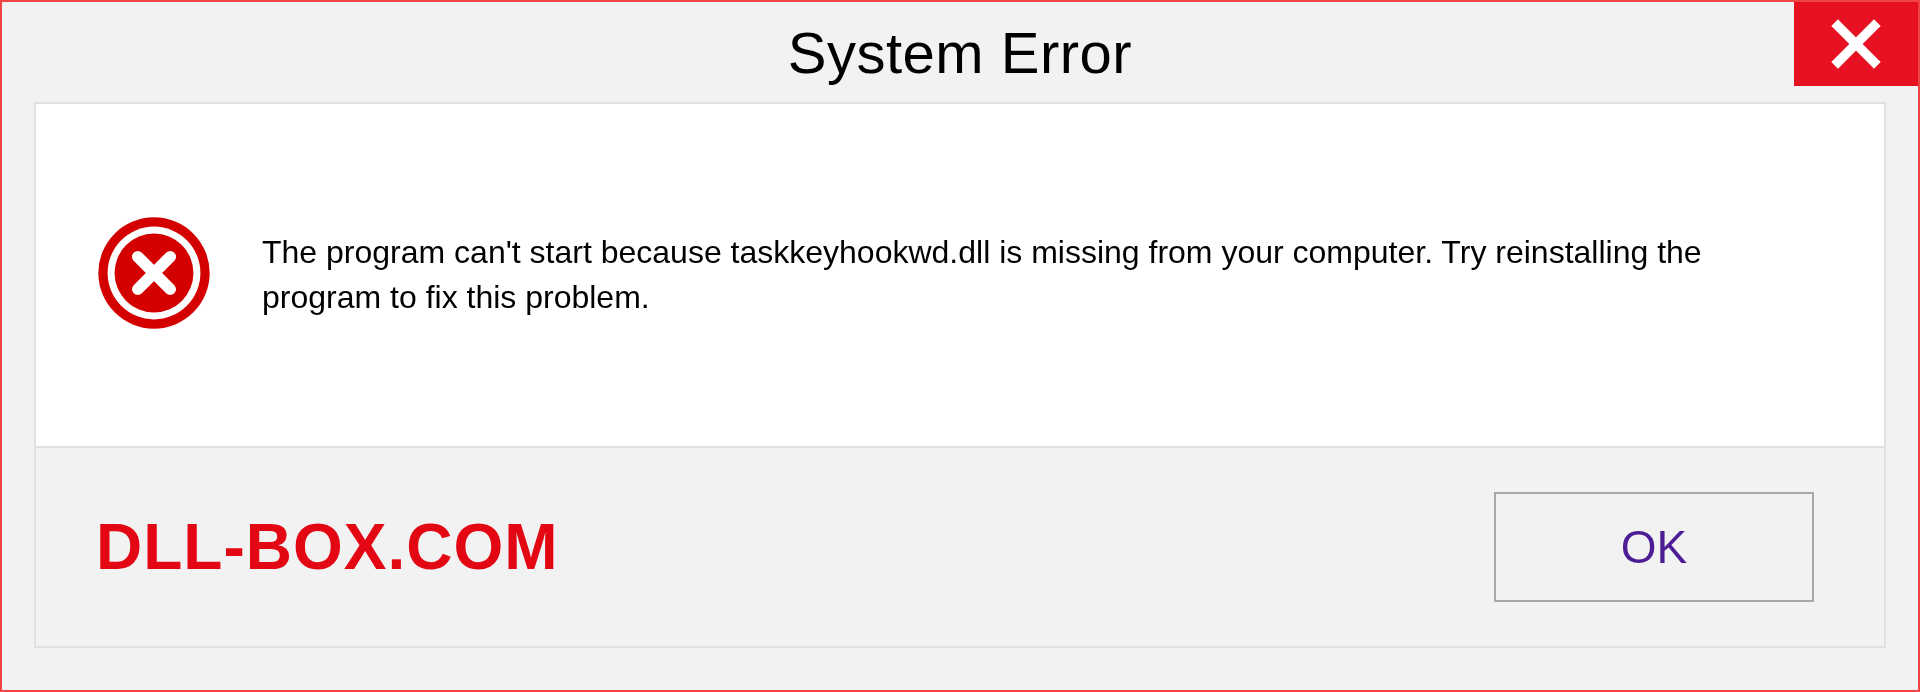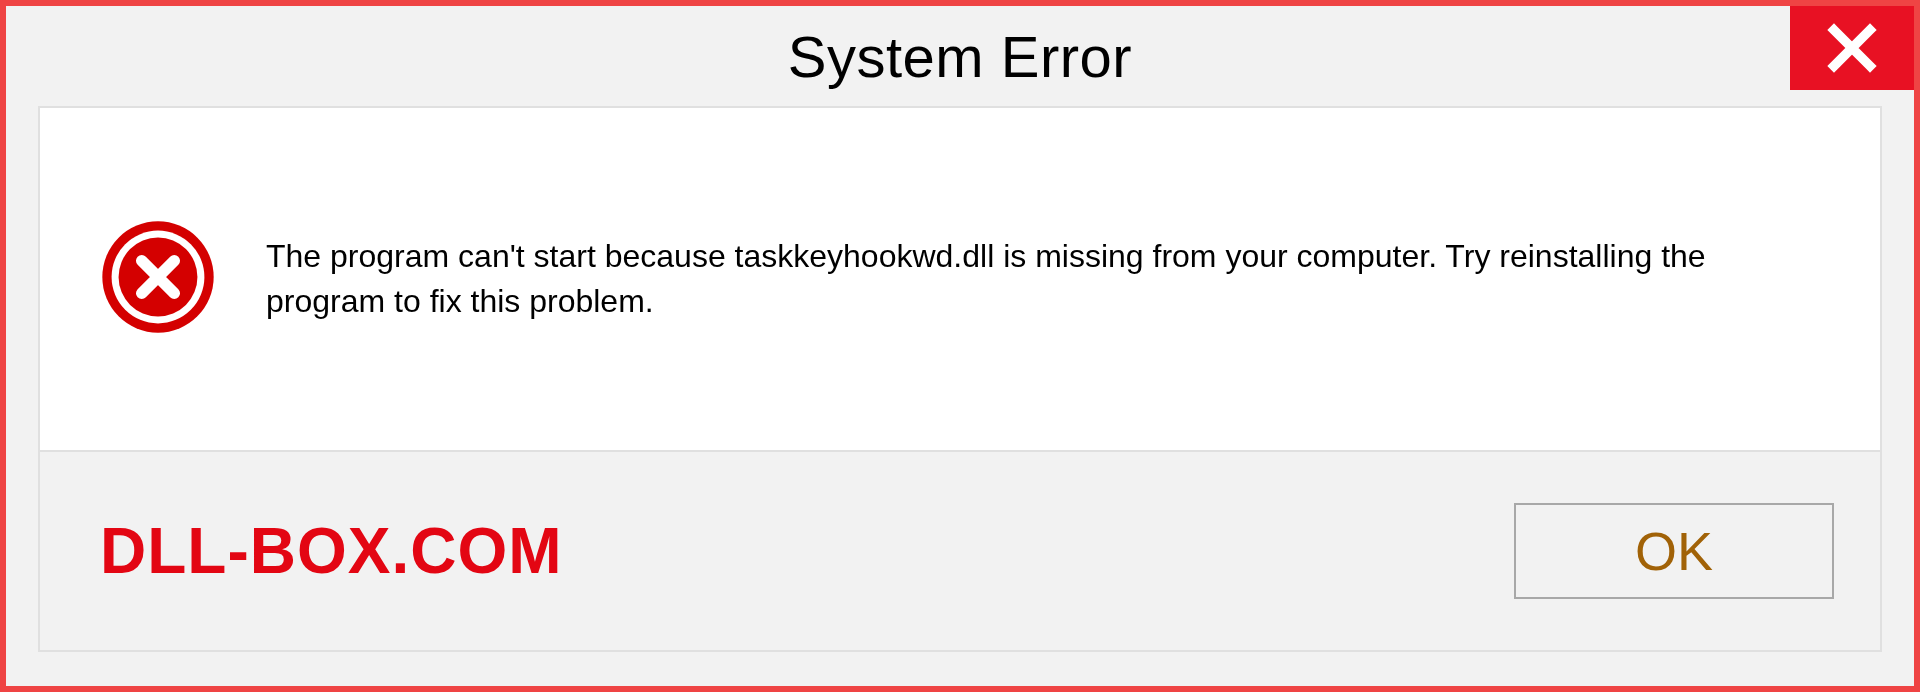--- a/index.html
+++ b/index.html
@@ -14,21 +14,21 @@
       font-family: "Segoe UI", Arial, sans-serif;
       background: #f2f2f2;
       position: relative;
       overflow: hidden;
     }
     
     .dialog-wrap {
       width: 100%;
       height: 100%;
       position: relative;
-      border: 6px solid #ef4444;
+      border: 2px solid #ef4444;
     }
     
     .title-bar {
       height: 100px;
       display: flex;
       align-items: center;
       justify-content: center;
       position: relative;
     }
     
@@ -86,39 +86,39 @@
     
     .footer-panel {
       margin: 0 32px;
       border-left: 2px solid #e0e0e0;
       border-right: 2px solid #e0e0e0;
       border-bottom: 2px solid #e0e0e0;
       height: 200px;
       display: flex;
       align-items: center;
       justify-content: space-between;
-      padding: 0 46px 0 60px;
+      padding: 0 70px 0 60px;
       background: #f2f2f2;
     }
     
     .watermark {
       font-size: 64px;
       font-weight: 900;
       color: #e30613;
       letter-spacing: 1px;
       font-family: Arial, sans-serif;
     }
     
     .ok-button {
       width: 320px;
-      height: 96px;
+      height: 110px;
       background: #f2f2f2;
       border: 2px solid #a8a8a8;
-      font-size: 54px;
-      color: #a16207;
+      font-size: 46px;
+      color: #4c1d95;
       display: flex;
       align-items: center;
       justify-content: center;
       cursor: pointer;
       font-family: "Segoe UI", Arial, sans-serif;
     }
   </style>
 </head>
 <body>
 

